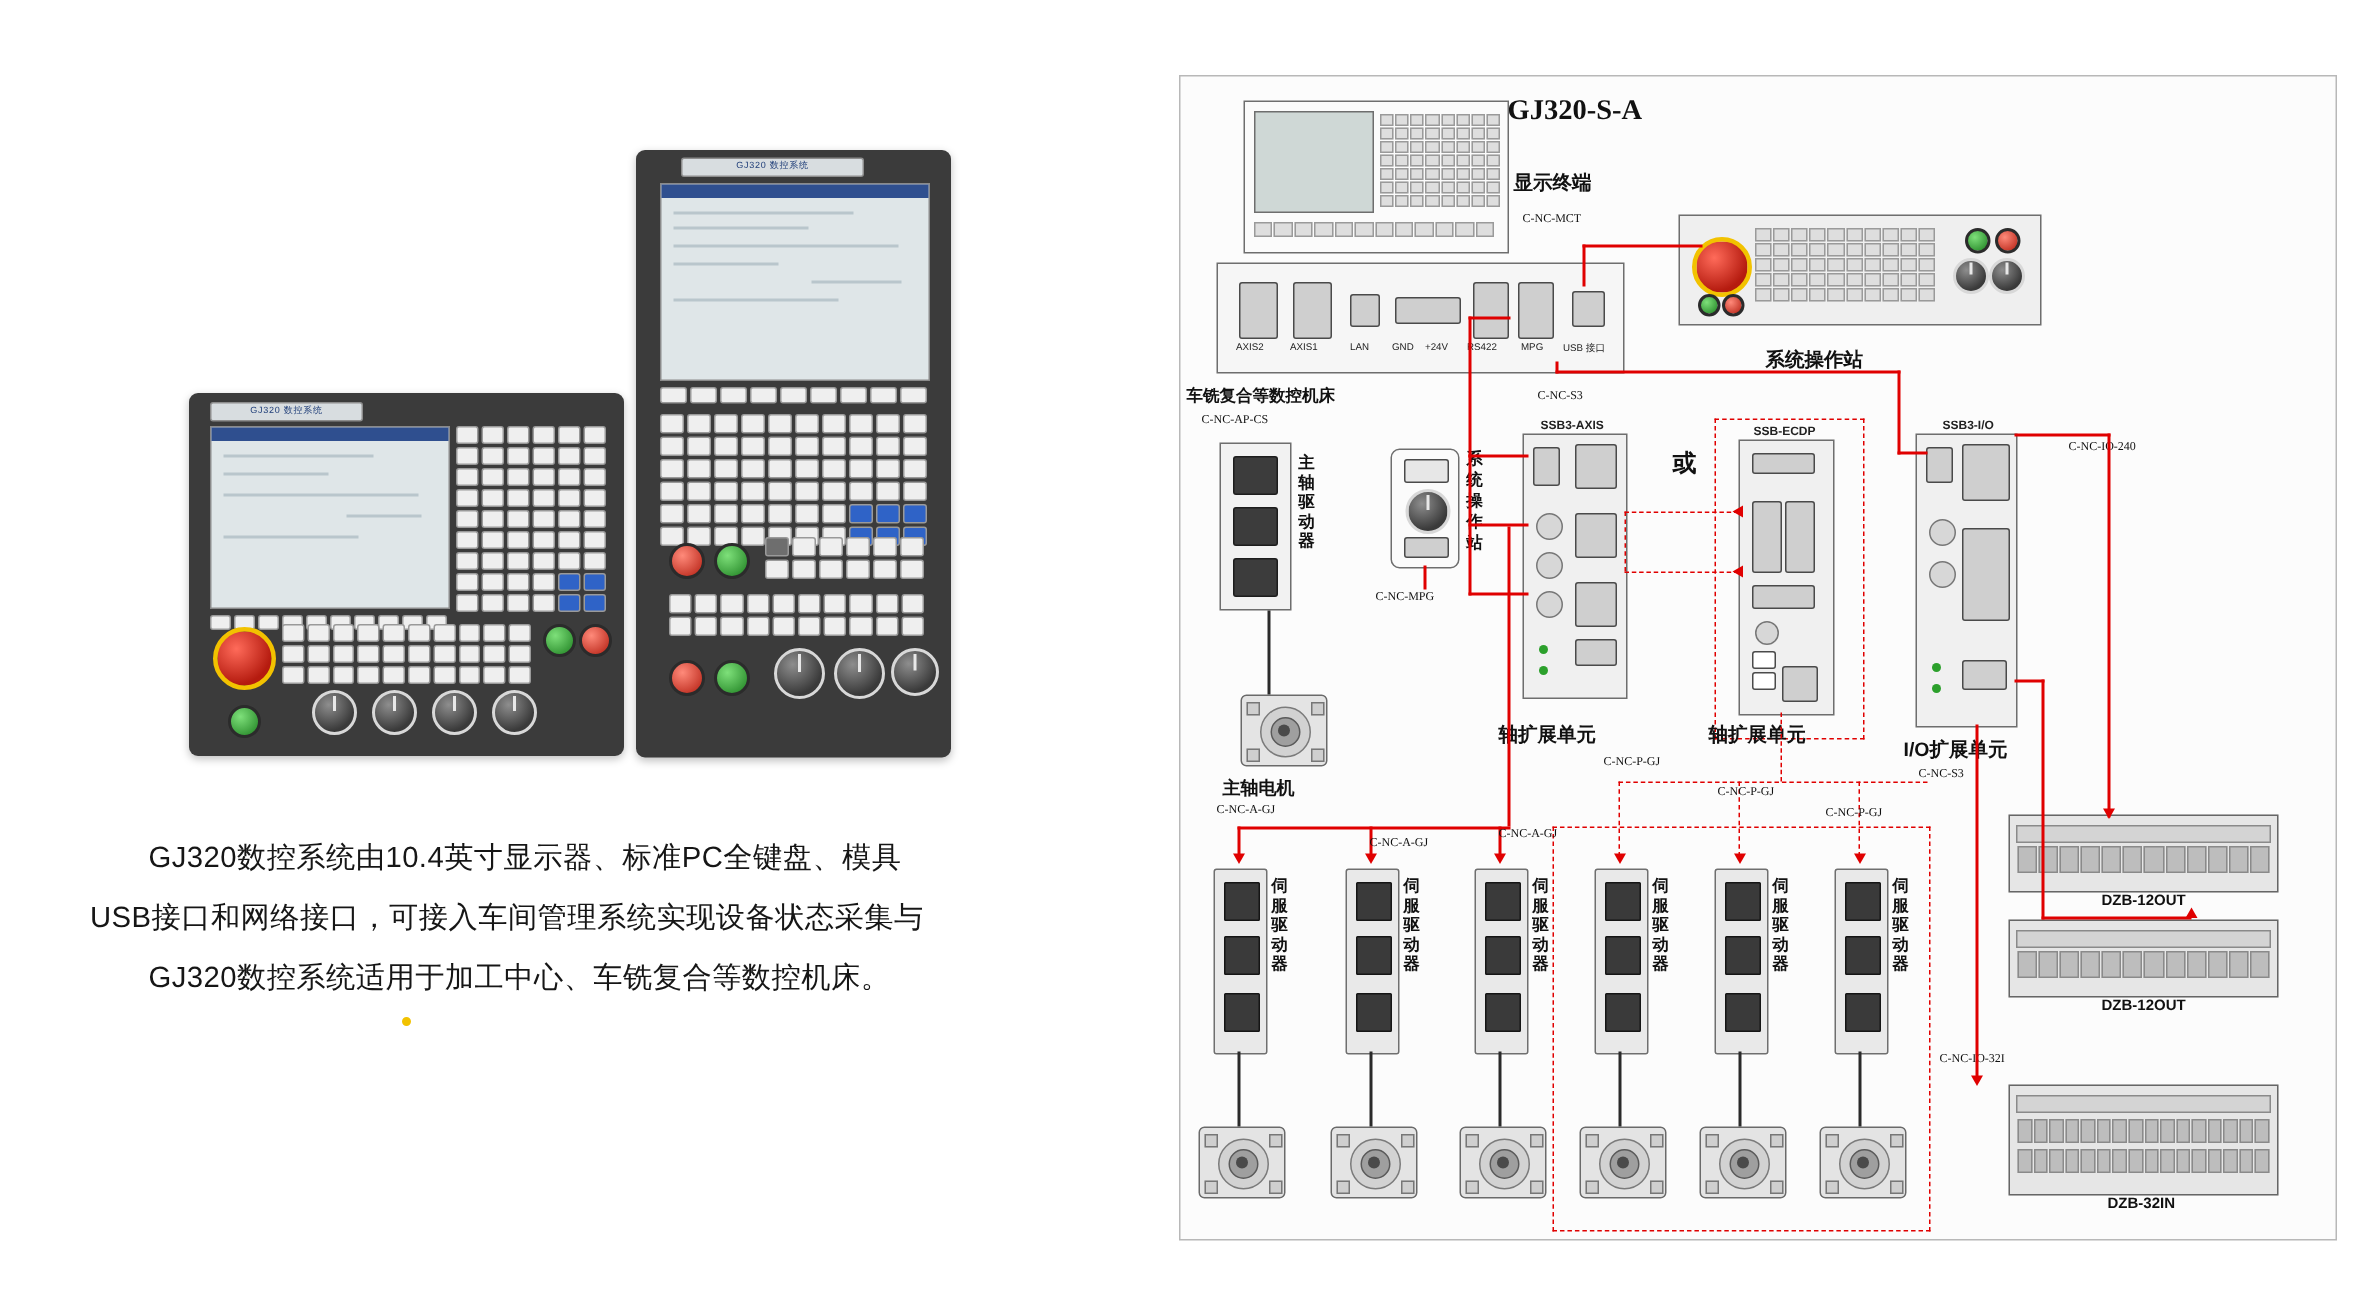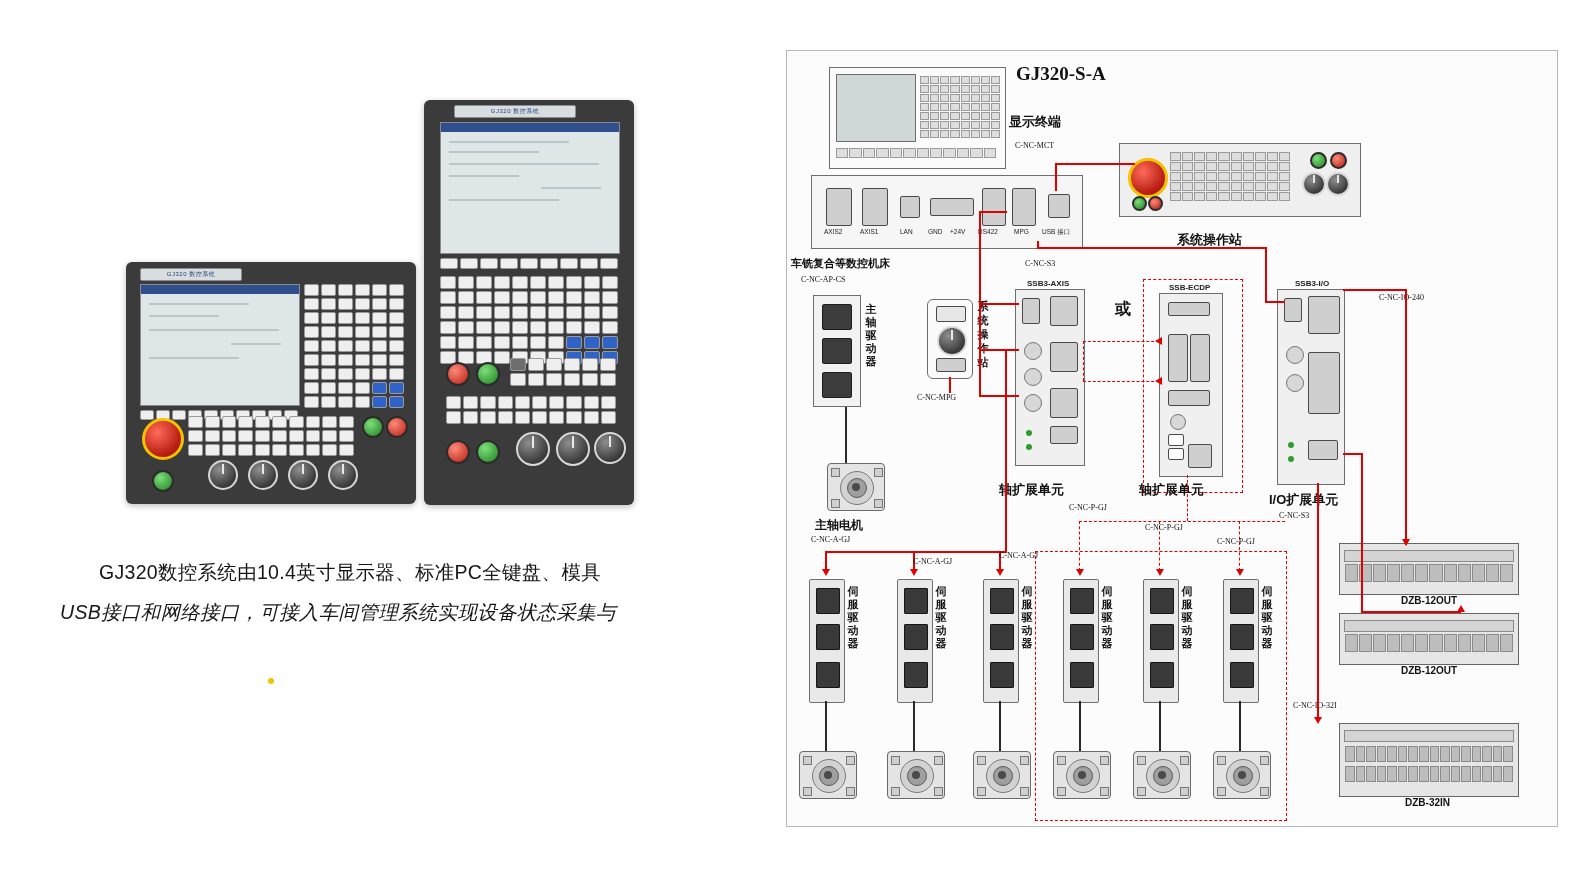--- a/index.html
+++ b/index.html
@@ -331,27 +331,28 @@
       <div class="rbtn red" style="left:260px;top:154px;width:18px;height:18px;"></div>
       <div class="rbtn green" style="left:26px;top:208px;width:18px;height:18px;"></div>
       <div class="knob" style="left:82px;top:198px;width:26px;height:26px;"></div>
       <div class="knob" style="left:122px;top:198px;width:26px;height:26px;"></div>
       <div class="knob" style="left:162px;top:198px;width:26px;height:26px;"></div>
       <div class="knob" style="left:202px;top:198px;width:26px;height:26px;"></div>
     </div>
 
     <div class="para" style="left:60px;top:552px;width:700px;">
       <p>GJ320数控系统由10.4英寸显示器、标准PC全键盘、模具</p>
-      <p style="text-indent:0;font-style:italic;">USB接口和网络接口，可接入车间管理系统实现设备状态采集与</p>
+      <p style="text-indent:0;">USB接口和网络接口，可接入车间管理系统实现设备状态采集与</p>
+      <p>GJ320数控系统适用于加工中心、车铣复合等数控机床。</p>
     </div>
   </div>
 
   <div class="diagram">
 
-    <div class="title-gj" style="left:218px;top:12px;padding-left:11px;">GJ320-S-A</div>
+    <div class="title-gj" style="left:218px;top:12px;">GJ320-S-A</div>
     <div class="lbl cn" style="left:222px;top:62px;">显示终端</div>
 
     <div class="box white" style="left:42px;top:16px;width:175px;height:100px;">
       <div class="box" style="left:6px;top:6px;width:78px;height:66px;background:#cfd8d6;"></div>
       <div class="mini-grid" style="left:90px;top:8px;width:80px;grid-template-columns:repeat(8,1fr);">
         <i style="height:6px"></i>
           <i style="height:6px"></i>
           <i style="height:6px"></i>
           <i style="height:6px"></i>
           <i style="height:6px"></i>

